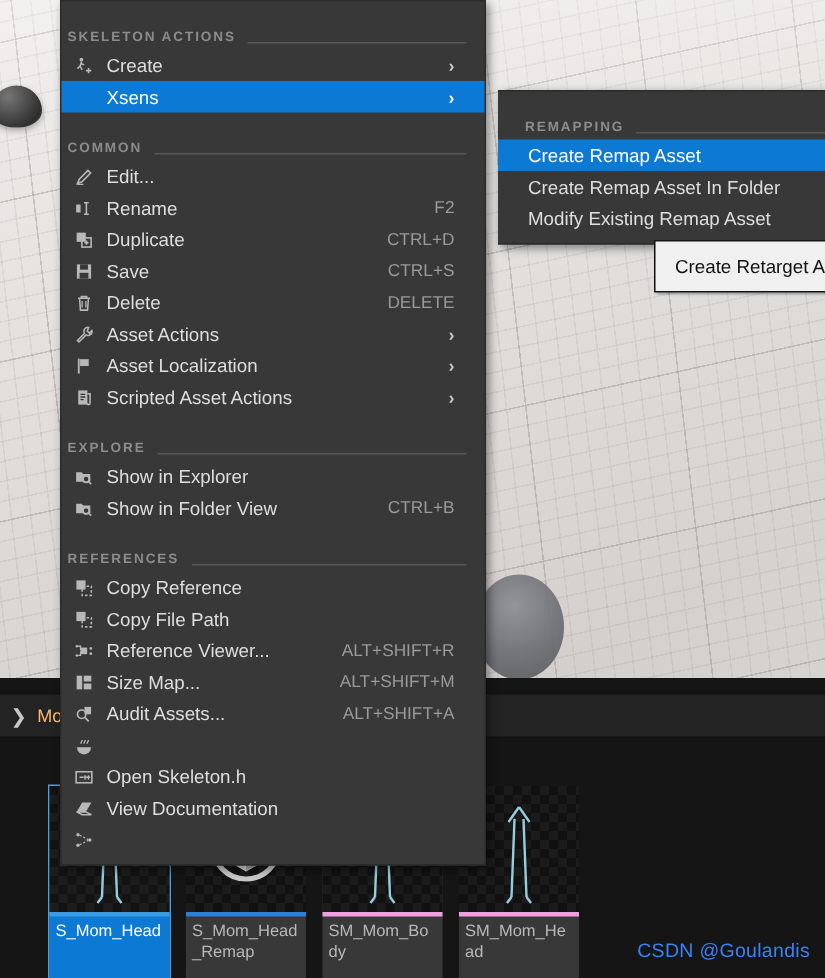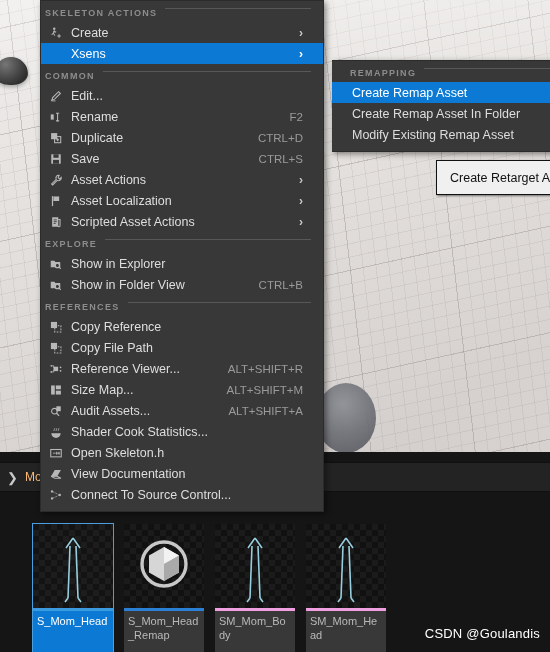--- a/index.html
+++ b/index.html
@@ -96,22 +96,22 @@
   
   #context-menu{
     position:absolute; left:40px; top:0; width:284px;
     background:#383838;
     border:1px solid #2b2b2b;
     padding:0;
     z-index:40;
     box-shadow:2px 2px 6px rgba(0,0,0,.45);
   }
   .section-head{
-    display:flex; align-items:flex-start;
-    padding:7px 12px 4px 4px;
+    display:flex; align-items:flex-end;
+    padding:18px 12px 4px 4px;
     gap:8px;
   }
   .section-head .sh-text{
     font-size:9px; letter-spacing:1.3px; font-weight:bold;
     color:#8d8d8d; white-space:nowrap;
   }
   .section-head .sh-rule{
     flex:1; height:1px; background:#575757;
   }
   .mi{
@@ -152,21 +152,21 @@
     padding-left:13px;
     font-size:12.5px; color:#111;
     white-space:nowrap; overflow:hidden;
     z-index:60;
     box-shadow:1px 1px 2px rgba(0,0,0,.5);
   }
 
   
   #watermark{
     position:absolute; right:10px; bottom:11px;
-    color:#ffffff; font-size:13px; z-index:70;
+    color:#3b82f6; font-size:13px; z-index:70;
     letter-spacing:.2px;
   }
   svg{ display:block; }
 </style>
 </head>
 <body>
 
 <div id="viewport">
   <div class="floor"></div>
   <div class="floor-shade"></div>
@@ -303,20 +303,30 @@
           <rect x="5" y="2.6" width="6" height="4" fill="#383838" stroke="none"></rect>
           <rect x="4.6" y="9" width="6.8" height="4.4" fill="#383838" stroke="none"></rect>
         </svg>
       </span>
       <span class="lbl">Save</span>
       <span class="shortcut">CTRL+S</span>
     </div>
     <div class="mi">
       <span class="ico">
         <svg width="14" height="14" viewBox="0 0 16 16" fill="none" stroke="#cfcfcf" stroke-width="1.2">
+          <path d="M3.4 4.4h9.2M6 4.4V3h4v1.4M4.6 4.4l.7 9h5.4l.7-9"></path>
+          <path d="M6.6 6.4v5M9.4 6.4v5" stroke-width="1"></path>
+        </svg>
+      </span>
+      <span class="lbl">Delete</span>
+      <span class="shortcut">DELETE</span>
+    </div>
+    <div class="mi">
+      <span class="ico">
+        <svg width="14" height="14" viewBox="0 0 16 16" fill="none" stroke="#cfcfcf" stroke-width="1.2">
           <path d="M11.6 2.6a3.1 3.1 0 0 0-3.3 4.6L3 12.5l1.2 1.2 5.3-5.3a3.1 3.1 0 0 0 4.5-3.4l-1.9 1.9-1.6-1.6z"></path>
         </svg>
       </span>
       <span class="lbl">Asset Actions</span>
       <span class="arrow">›</span>
     </div>
     <div class="mi">
       <span class="ico">
         <svg width="14" height="14" viewBox="0 0 16 16" fill="none" stroke="#cfcfcf" stroke-width="1.2">
           <path d="M4 2.4v11.4" stroke-width="1.4"></path>
@@ -422,21 +432,20 @@
       <span class="lbl">Audit Assets...</span>
       <span class="shortcut">ALT+SHIFT+A</span>
     </div>
     <div class="mi">
       <span class="ico">
         <svg width="14" height="14" viewBox="0 0 16 16" fill="none" stroke="#cfcfcf" stroke-width="1.2">
           <path d="M2.6 9.4h10.8a5.4 5.4 0 0 1-10.8 0z" fill="#cfcfcf" stroke="none"></path>
           <path d="M5.6 6.6c0-1.4 1-1.4 1-2.8M8 6.6c0-1.4 1-1.4 1-2.8M10.4 6.6c0-1.4 1-1.4 1-2.8" stroke-width="1"></path>
         </svg>
       </span>
-      <span class="lbl">Shader Cook Statistics...</span>
     </div>
     <div class="mi">
       <span class="ico">
         <svg width="14" height="14" viewBox="0 0 16 16" fill="none" stroke="#cfcfcf" stroke-width="1.2">
           <rect x="2" y="4" width="12" height="8.4" fill="none"></rect>
           <path d="M4.6 8.2h2.6M8.8 6.6v3.4M7.5 8.2h2.6M11.4 6.6v3.4M10.1 8.2h2.6" stroke-width="1"></path>
         </svg>
       </span>
       <span class="lbl">Open Skeleton.h</span>
     </div>
@@ -451,21 +460,20 @@
     </div>
     <div class="mi">
       <span class="ico">
         <svg width="14" height="14" viewBox="0 0 16 16" fill="none" stroke="#cfcfcf" stroke-width="1.2">
           <circle cx="3.4" cy="4" r="1.3" fill="#cfcfcf" stroke="none"></circle>
           <circle cx="3.4" cy="12" r="1.3" fill="#cfcfcf" stroke="none"></circle>
           <circle cx="12.4" cy="8" r="1.3" fill="#cfcfcf" stroke="none"></circle>
           <path d="M4.7 4.4 11.1 7.6M4.7 11.6 11.1 8.4" stroke-width="1" stroke-dasharray="1.6 1.4"></path>
         </svg>
       </span>
-      <span class="lbl">Connect To Source Control...</span>
     </div>
     <div style="height: 6px;"></div>
   </div>
 
 <div id="submenu">
     <div class="section-head">
       <span class="sh-text">REMAPPING</span>
       <span class="sh-rule"></span>
     </div>
     <div class="mi highlight">

